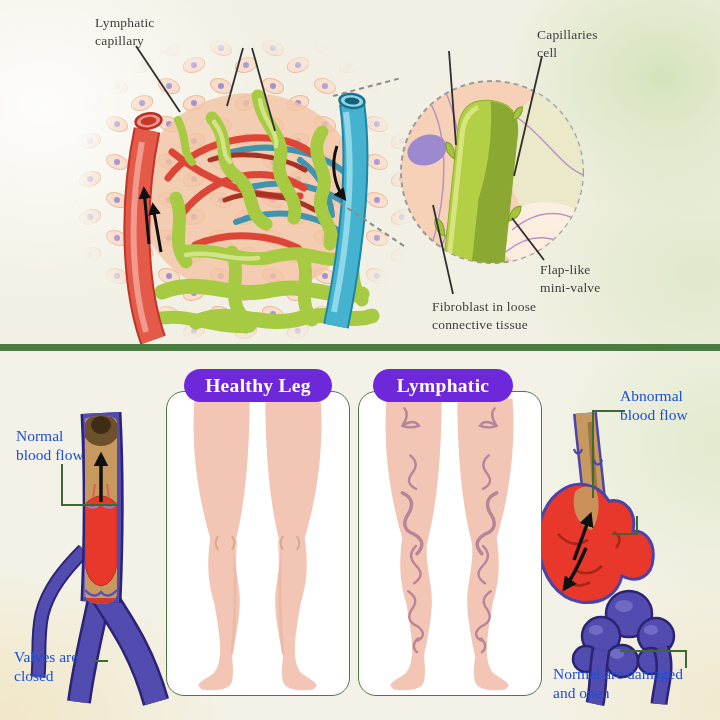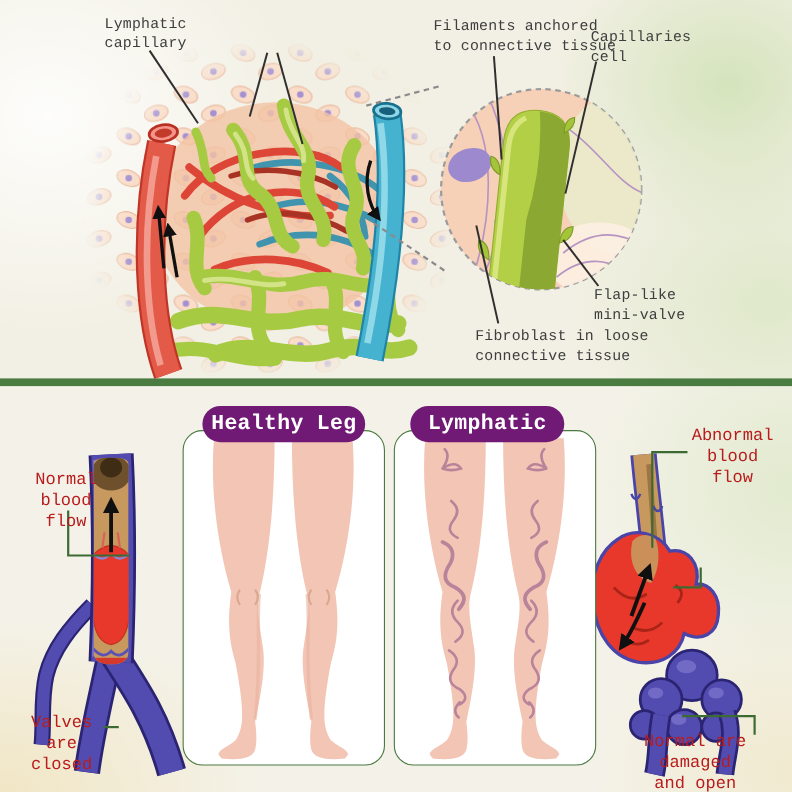--- a/index.html
+++ b/index.html
@@ -1,38 +1,38 @@
 <!DOCTYPE html>
 <html><head>
 <meta charset="utf-8">
 <style>
   html,body{margin:0;padding:0;background:#e8e8e8;}
   #page{position:relative;width:720px;height:720px;overflow:hidden;
-        font-family:Liberation Mono, monospace;}
+        font-family:Liberation Serif, serif;}
   .abs{position:absolute;}
   #bg-top{left:0;top:0;width:720px;height:351px;
     background:
       radial-gradient(230px 200px at 92% 22%, rgba(203,224,175,.75), rgba(203,224,175,0) 70%),
       radial-gradient(260px 220px at 97% 78%, rgba(208,227,182,.55), rgba(208,227,182,0) 70%),
       radial-gradient(320px 280px at 6% 30%, rgba(255,255,255,.85), rgba(255,255,255,0) 72%),
       #f2f0e4;}
   #bg-bottom{left:0;top:351px;width:720px;height:369px;
     background:
       radial-gradient(260px 240px at 100% 25%, rgba(206,226,180,.5), rgba(206,226,180,0) 70%),
       radial-gradient(320px 210px at 0% 100%, rgba(240,226,185,.75), rgba(240,226,185,0) 75%),
       radial-gradient(240px 200px at 100% 95%, rgba(238,228,190,.6), rgba(238,228,190,0) 75%),
       #f4f2e8;}
   #divider{left:0;top:344px;width:720px;height:7px;background:#4a7b41;z-index:5;}
   svg.art{position:absolute;z-index:1;}
   .lbl{position:absolute;z-index:4;white-space:pre-line;}
   .lbl-top{font-size:13.5px;color:#3e3e3e;line-height:1.32;font-weight:500;letter-spacing:.2px;}
-  .lbl-bottom{font-size:15.5px;color:#b91c1c;line-height:1.22;font-weight:500;text-align:center;}
+  .lbl-bottom{font-size:15.5px;color:#1d4ed8;line-height:1.22;font-weight:500;}
   .panel{position:absolute;z-index:2;width:184px;height:305px;background:#fff;
          border:1.6px solid #4a7a40;border-radius:18px;box-sizing:border-box;overflow:hidden;}
-  .pill{position:absolute;z-index:3;height:33px;background:#701a75;border-radius:17px;
+  .pill{position:absolute;z-index:3;height:33px;background:#6d28d9;border-radius:17px;
         color:#fff;font-size:19.5px;font-weight:600;text-align:center;line-height:33px;
         letter-spacing:.3px;}
 </style>
 </head>
 <body>
 
 <div id="page">
   <div id="bg-top" class="abs"></div>
   <div id="bg-bottom" class="abs"></div>
   <div id="divider" class="abs"></div>
@@ -160,22 +160,20 @@
       <path d="M252,48 L275,131"></path>
       <path d="M449,51 L456,145"></path>
       <path d="M542,56 L514,176"></path>
       <path d="M544,260 L512,218"></path>
       <path d="M453,294 L433,205"></path>
     </g>
   </svg>
 
   <div class="lbl lbl-top" style="left:95px;top:14px">Lymphatic
 capillary</div>
-  <div class="lbl lbl-top" style="left:394px;top:16px">Filaments anchored
-to connective tissue</div>
   <div class="lbl lbl-top" style="left:537px;top:26px">Capillaries
 cell</div>
   <div class="lbl lbl-top" style="left:540px;top:261px">Flap-like
 mini-valve</div>
   <div class="lbl lbl-top" style="left:432px;top:298px">Fibroblast in loose
 connective tissue</div>
 
   <svg class="art" style="left:0;top:352px" width="720" height="368" viewBox="0 0 720 368">
     <defs>
       <marker id="ahB" viewBox="0 0 10 10" refX="7" refY="5" markerWidth="4.2" markerHeight="4.2" orient="auto-start-reverse">

